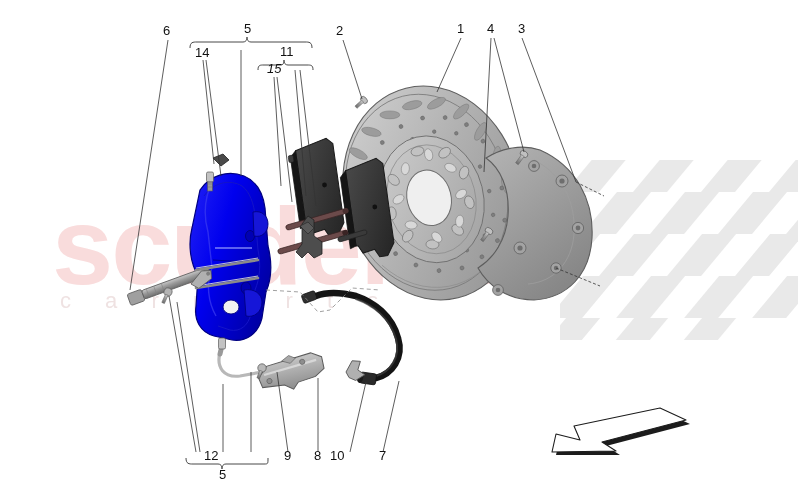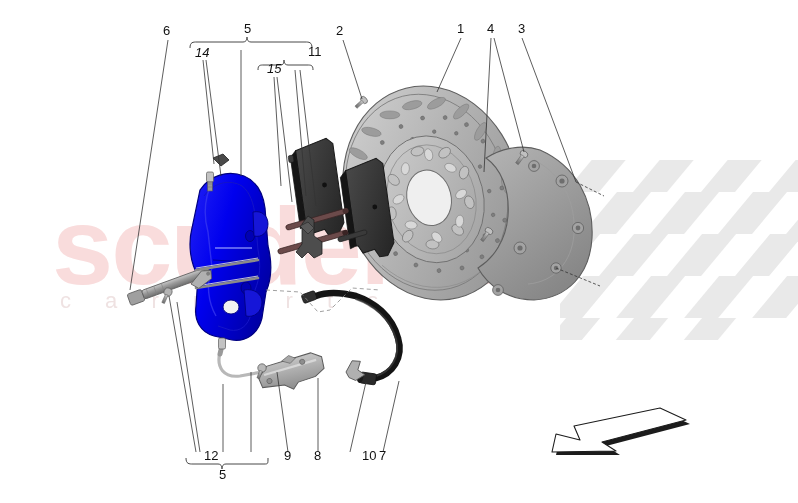--- a/index.html
+++ b/index.html
@@ -416,28 +416,28 @@
                C222,468 222,464 226,464 L264,464 C268,464 268,464 268,458"></path>
     </g>
 
     <g>
       <path d="M556,455 L560,438 L584,444 L578,430 L664,412 L690,424 L606,446 L620,455 Z" fill="#1c1c1c"></path>
       <path d="M552,452 L556,434 L580,440 L574,426 L660,408 L686,420 L602,442 L616,451 Z" fill="#ffffff" stroke="#1c1c1c" stroke-width="1.1" stroke-linejoin="round"></path>
     </g>
   </svg>
 
   <div class="lbl" style="left:163px;top:24px;">6</div>
-  <div class="lbl" style="left:195px;top:46px;font-style:italic;">14</div>
+  <div class="lbl" style="left:195px;top:46px;">14</div>
   <div class="lbl" style="left:244px;top:22px;">5</div>
-  <div class="lbl" style="left:280px;top:45px;margin-left:28px;">11</div>
+  <div class="lbl" style="left:280px;top:45px;">11</div>
   <div class="lbl" style="left:267px;top:62px;font-style:italic;">15</div>
   <div class="lbl" style="left:336px;top:24px;">2</div>
   <div class="lbl" style="left:457px;top:22px;">1</div>
   <div class="lbl" style="left:487px;top:22px;">4</div>
   <div class="lbl" style="left:518px;top:22px;">3</div>
   <div class="lbl" style="left:204px;top:449px;">12</div>
   <div class="lbl" style="left:219px;top:468px;">5</div>
   <div class="lbl" style="left:284px;top:449px;">9</div>
   <div class="lbl" style="left:314px;top:449px;">8</div>
-  <div class="lbl" style="left:362px;top:449px;">10</div>
+  <div class="lbl" style="left:330px;top:449px;">10</div>
   <div class="lbl" style="left:379px;top:449px;">7</div>
 
 </div>
 
 </body></html>

